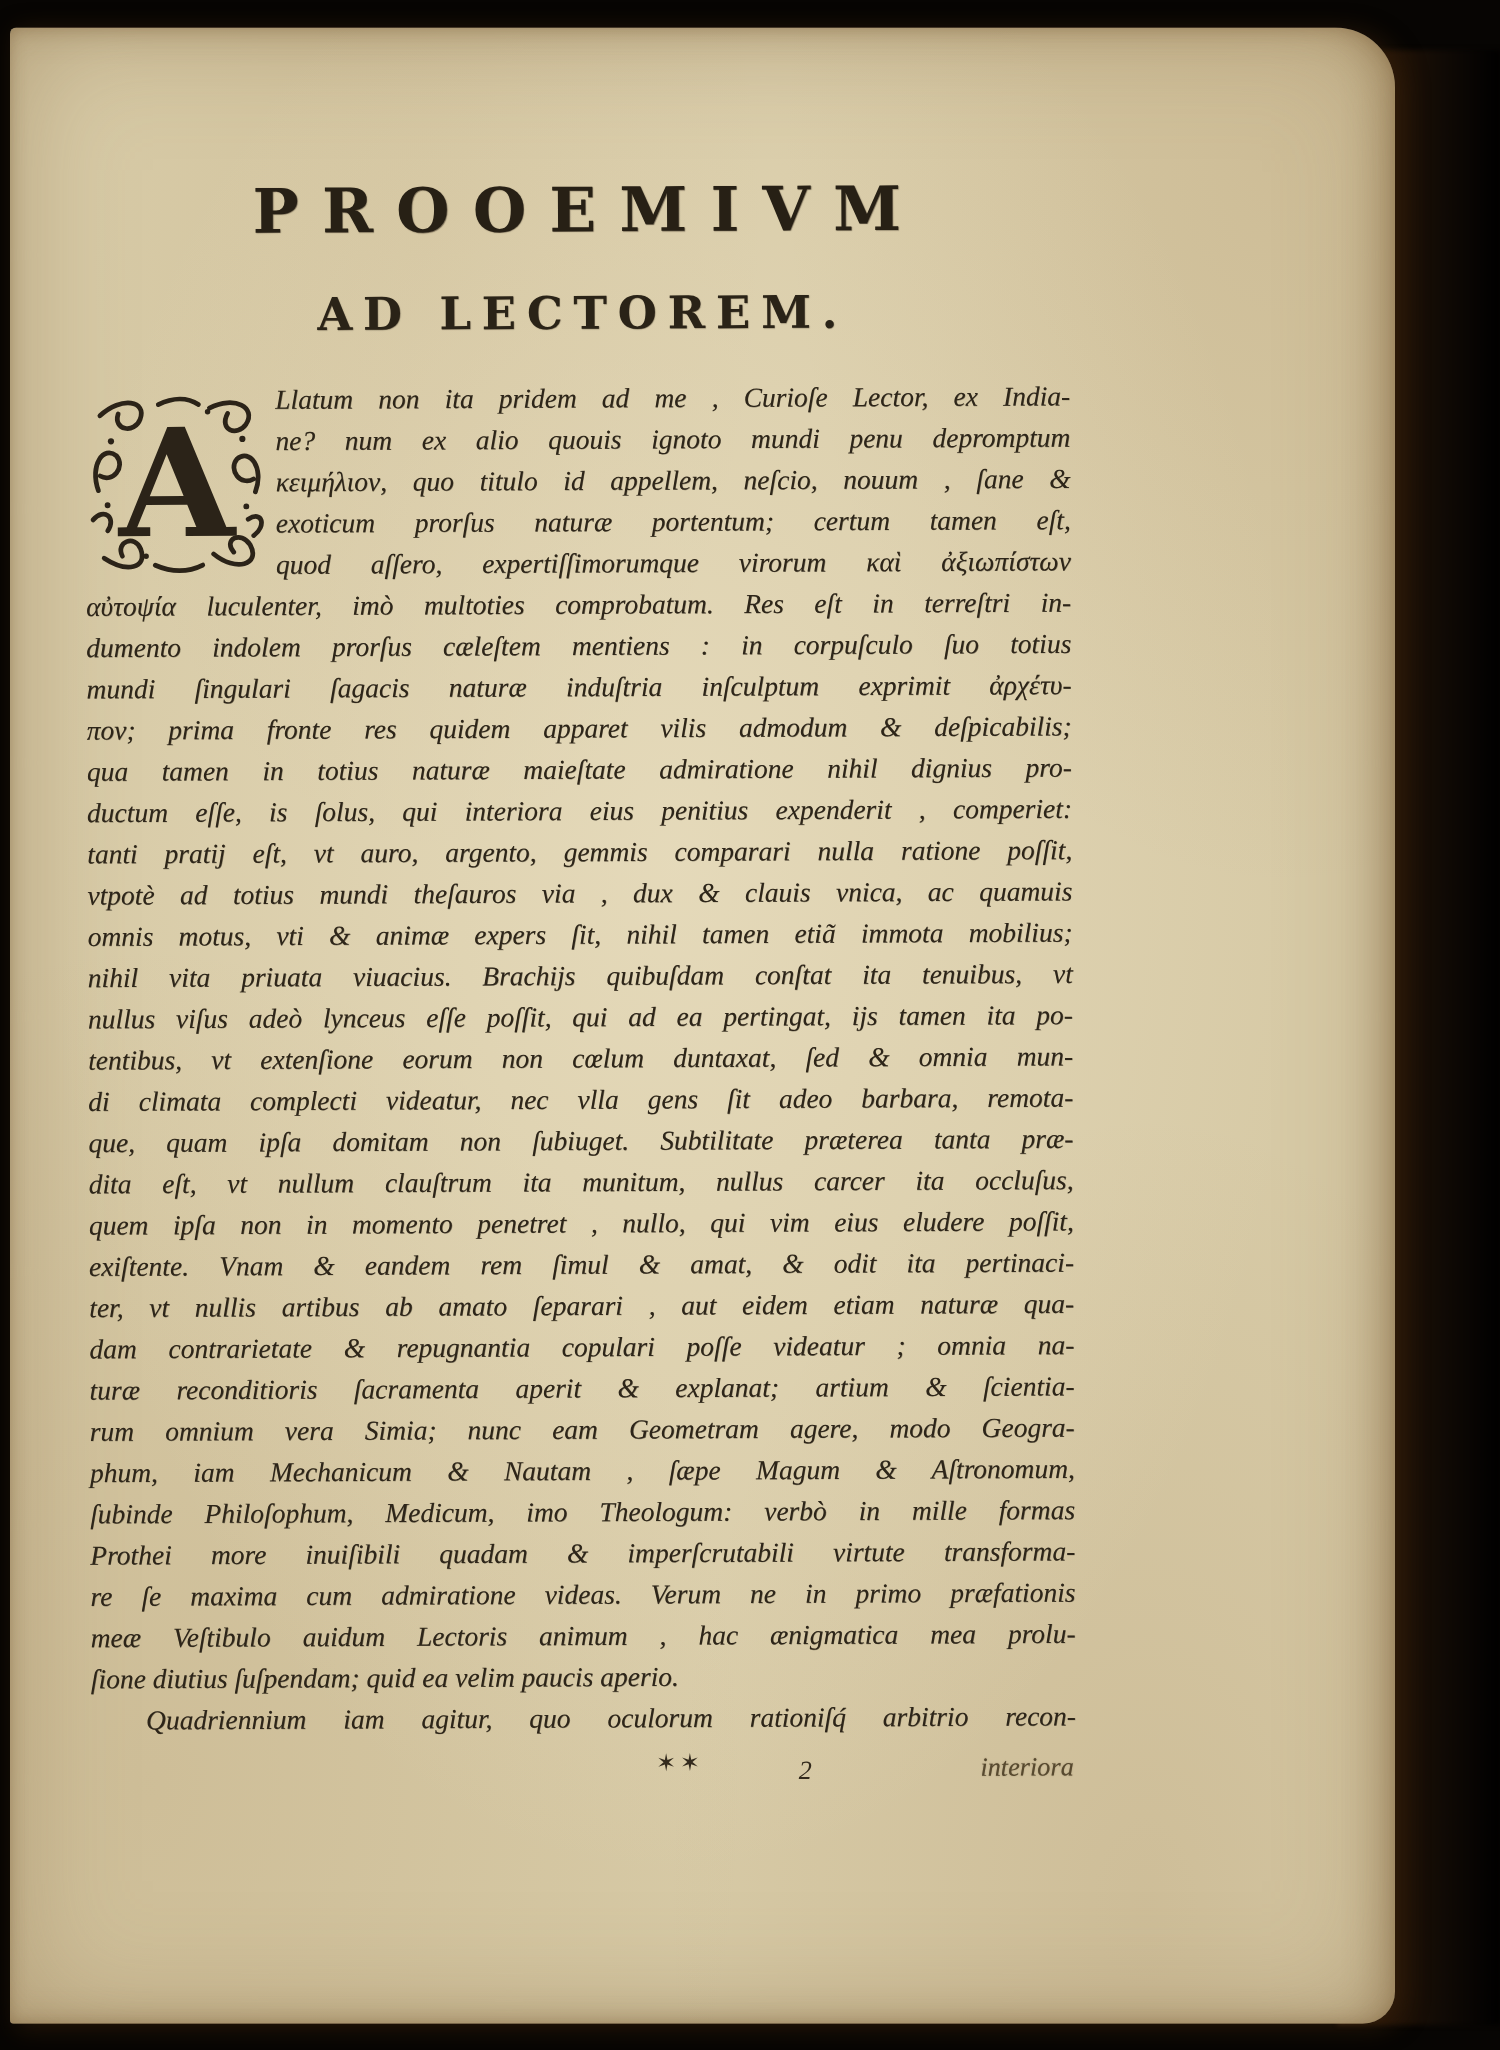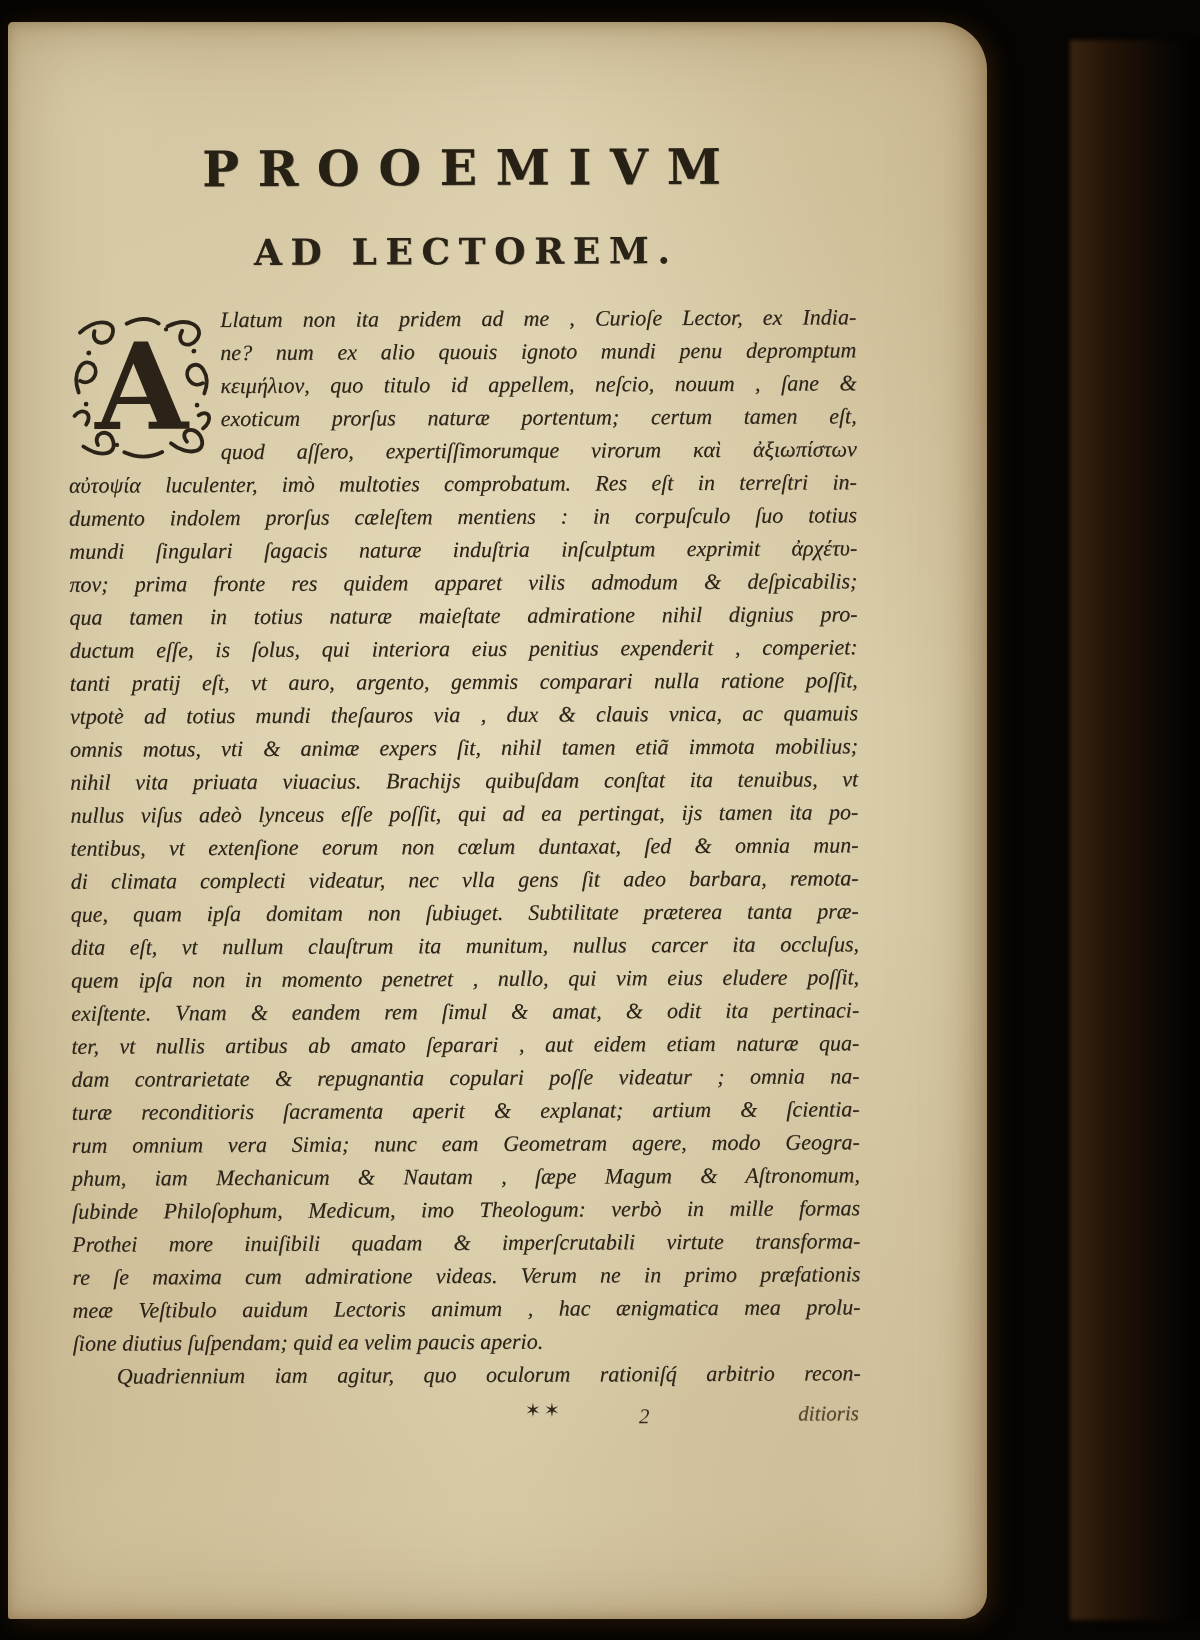--- a/index.html
+++ b/index.html
@@ -15,21 +15,21 @@
   .fore-edge {
     position: absolute; top: 40px; right: 0;
     width: 130px; height: 1580px;
     background: linear-gradient(to left, #000000 0%, #100a05 35%, #241407 70%, #3a2410 100%);
     filter: blur(2px);
   }
 
   
   .page {
     position: absolute; left: 8px; top: 22px;
-    width: 979px; height: 1597px;
+    width: 1108px; height: 1597px;
     border-radius: 5px 48px 26px 3px;
     background:
       radial-gradient(ellipse at 48% 42%, rgba(240,230,202,0.55), rgba(240,230,202,0) 62%),
       radial-gradient(ellipse at 92% 6%,  rgba(150,110,60,0.14), rgba(150,110,60,0) 28%),
       radial-gradient(ellipse at 10% 88%, rgba(150,115,65,0.14), rgba(150,115,65,0) 34%),
       radial-gradient(ellipse at 82% 94%, rgba(140,100,55,0.12), rgba(140,100,55,0) 30%),
       radial-gradient(ellipse at 30% 10%, rgba(160,125,75,0.08), rgba(160,125,75,0) 25%),
       #d7caa6;
     box-shadow:
       inset 0 0 95px rgba(122,92,52,0.40),
@@ -195,18 +195,18 @@
         <div class="ln">re ſe maxima cum admiratione videas.  Verum ne in primo præfationis</div>
         <div class="ln">meæ Veſtibulo auidum Lectoris animum , hac ænigmatica mea prolu-</div>
         <div class="ln lastln">ſione diutius ſuſpendam; quid ea velim paucis aperio.</div>
 
         <div class="ln p2">Quadriennium iam agitur, quo oculorum rationiſq́ arbitrio recon-</div>
       </div>
 
       <div class="footer">
         <span class="sig-stars">✶✶</span>
         <span class="sig-num">2</span>
-        <span class="catchword">ditioris</span>
+        <span class="catchword">interiora</span>
       </div>
 
     </div>
   </div>
 </div>
 
 </body></html>

